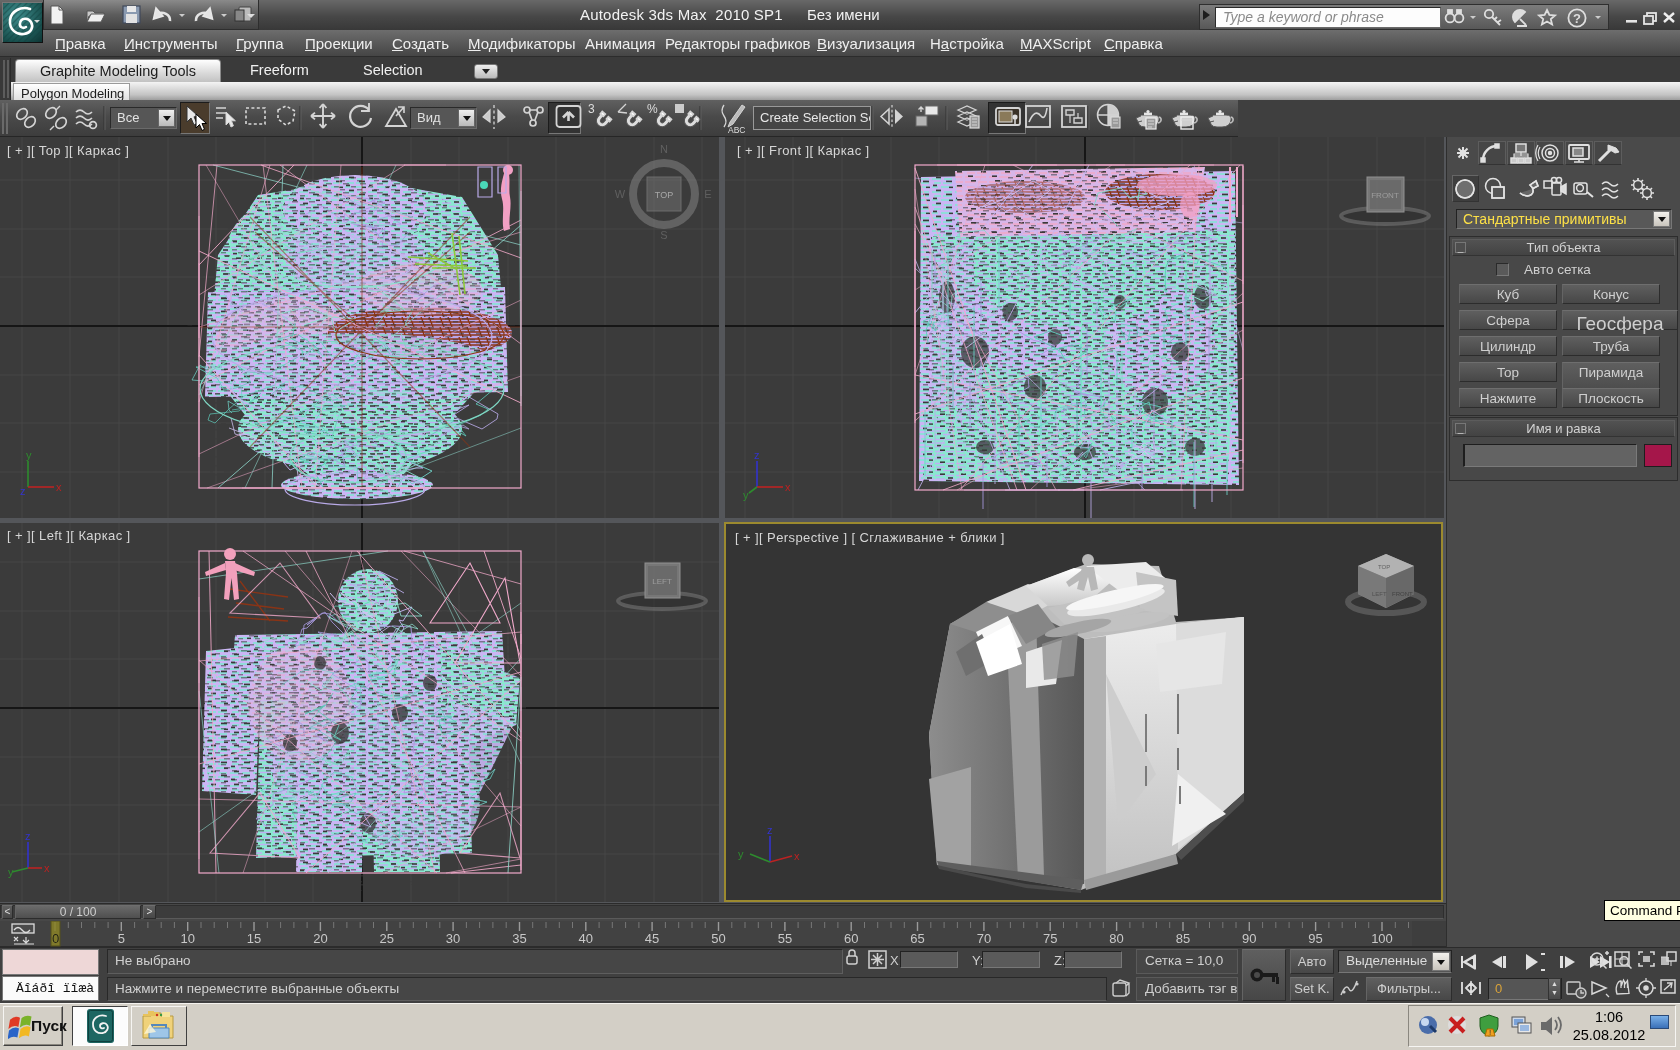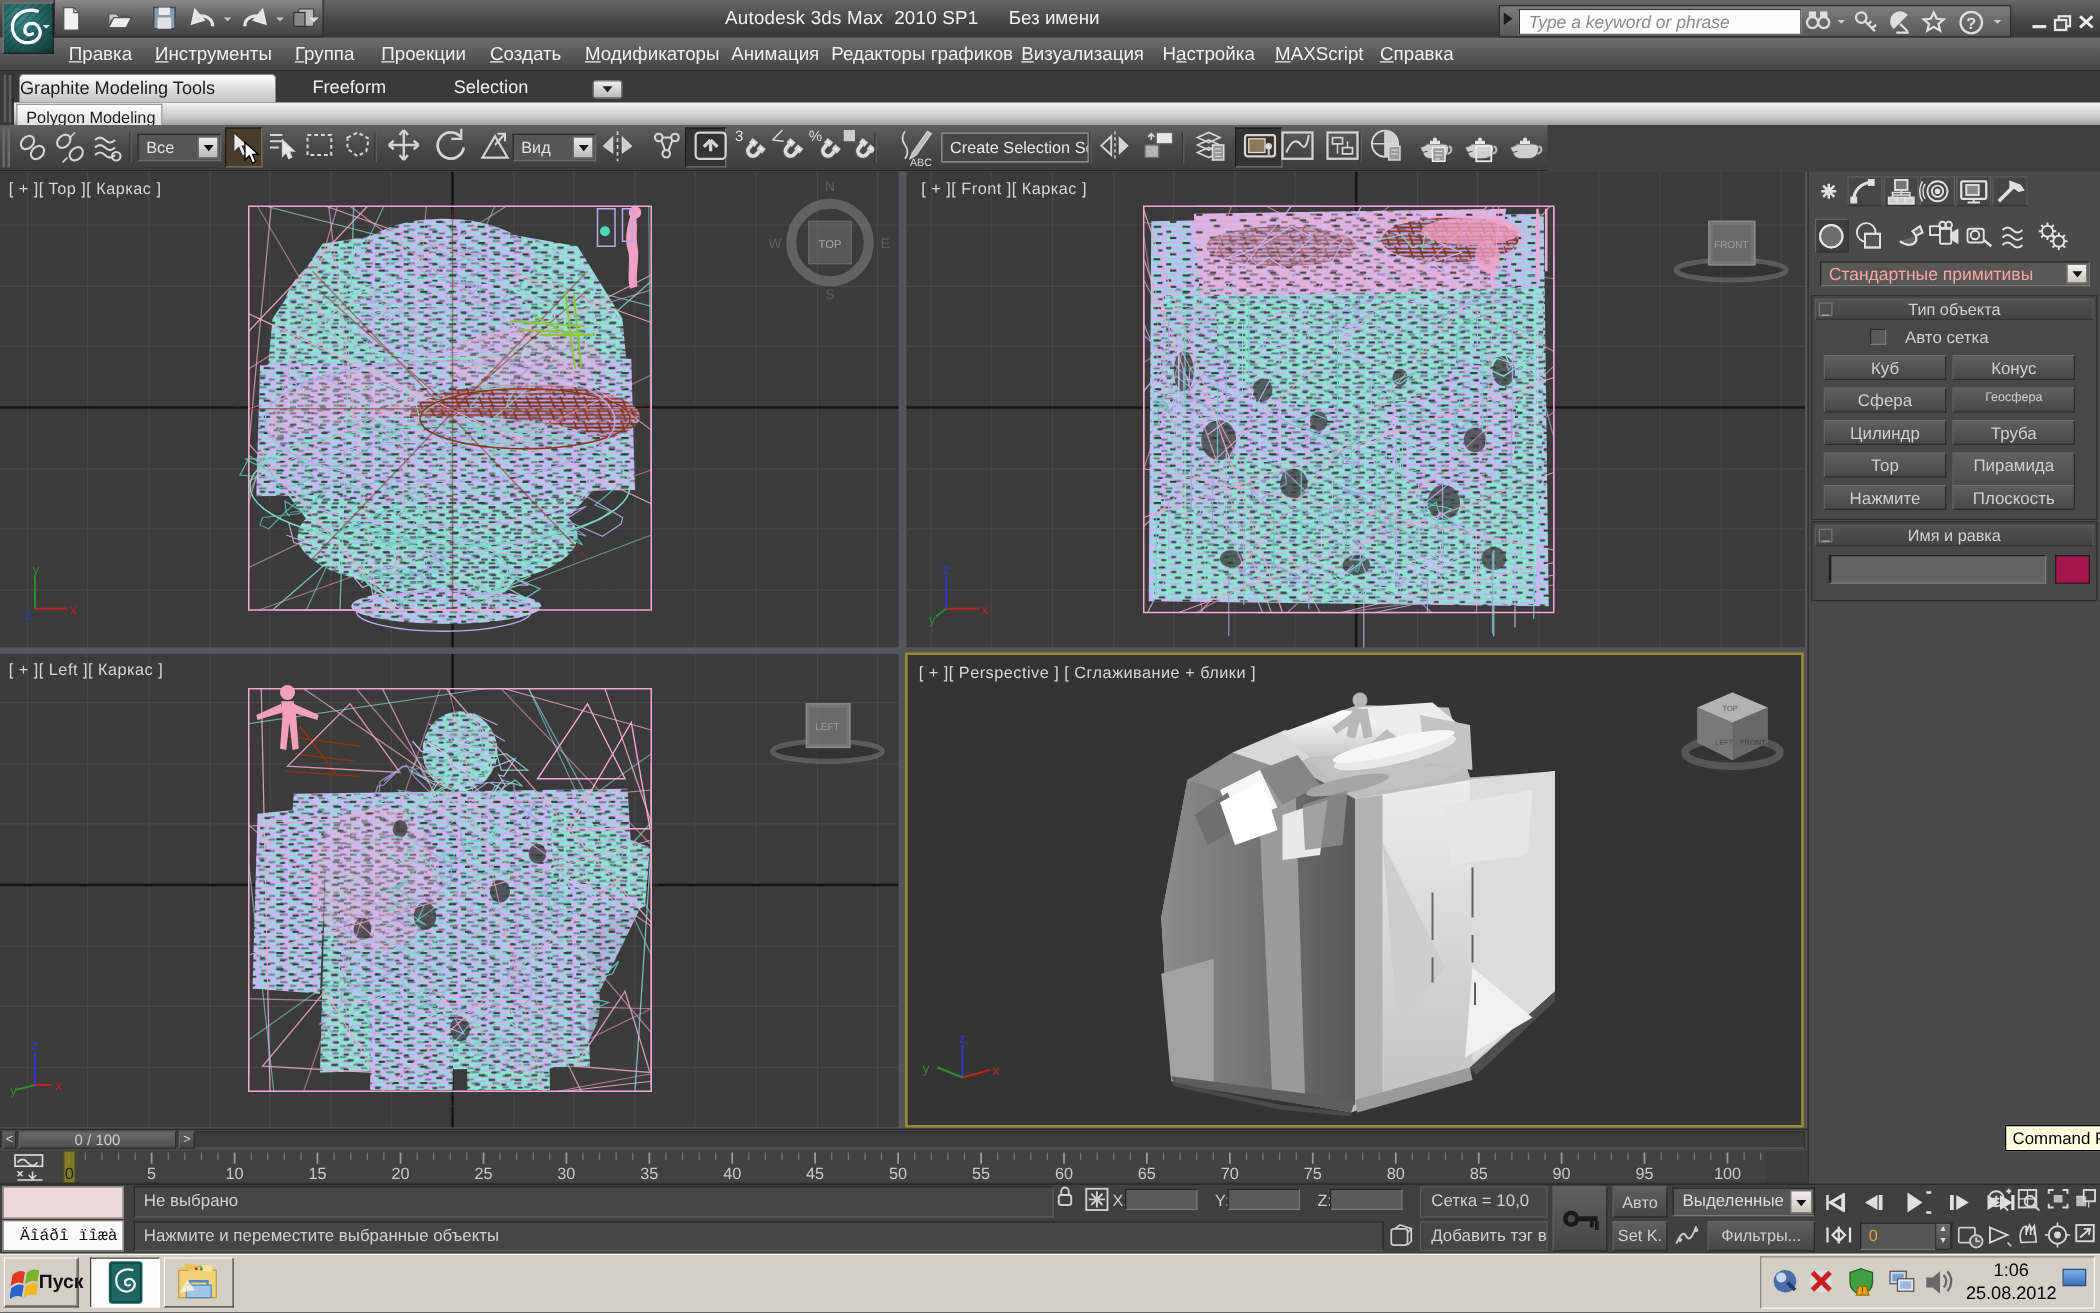--- a/index.html
+++ b/index.html
@@ -85,21 +85,21 @@
     <div class="abs mi" style="left:665px;top:35px">Редакторы графиков</div>
     <div class="abs mi" style="left:817px;top:35px"><u>В</u>изуализация</div>
     <div class="abs mi" style="left:930px;top:35px">Н<u>а</u>стройка</div>
     <div class="abs mi" style="left:1020px;top:35px"><u>M</u>AXScript</div>
     <div class="abs mi" style="left:1104px;top:35px"><u>С</u>правка</div>
     <div class="abs" style="left:0;top:57px;width:1680px;height:25px;background:#3a3a3a"></div>
     <div class="abs" style="left:0;top:82px;width:1680px;height:18px;background:linear-gradient(#f4f4f4,#c4c4c4 70%,#9e9e9e)"></div>
     <div class="abs" style="left:0;top:58px;width:11px;height:42px;background:#393939;border-right:1px solid #2a2a2a"></div>
     <div class="abs" style="left:3px;top:60px;width:2px;height:38px;background:#5d5d5d"></div>
     <div class="abs" style="left:7px;top:60px;width:2px;height:38px;background:#5d5d5d"></div>
-    <div class="abs" style="left:15px;top:59px;width:206px;height:23px;background:linear-gradient(#fefefe,#d9d9d9 60%,#c2c2c2);border-radius:4px 4px 0 0;border:1px solid #8a8a8a;border-bottom:none;color:#1c1c1c;font-size:14.5px;text-align:left;padding-top:3px">Graphite Modeling Tools</div>
+    <div class="abs" style="left:15px;top:59px;width:206px;height:23px;background:linear-gradient(#fefefe,#d9d9d9 60%,#c2c2c2);border-radius:4px 4px 0 0;border:1px solid #8a8a8a;border-bottom:none;color:#1c1c1c;font-size:14.5px;text-align:center;padding-top:3px">Graphite Modeling Tools</div>
     <div class="abs" style="left:250px;top:62px;color:#f0f0f0;font-size:14.5px">Freeform</div>
     <div class="abs" style="left:363px;top:62px;color:#f0f0f0;font-size:14.5px">Selection</div>
     <div class="abs" style="left:474px;top:64px;width:24px;height:15px;background:linear-gradient(#eee,#bbb);border-radius:3px;border:1px solid #777">
       <div style="margin:4px auto 0;width:0;height:0;border-top:5px solid #222;border-left:4px solid transparent;border-right:4px solid transparent"></div>
     </div>
     <div class="abs" style="left:13px;top:83px;width:117px;height:17px;background:linear-gradient(#ffffff,#e0e0e0);border:1px solid #9a9a9a;border-bottom:none;color:#1c1c1c;font-size:13px;padding:2px 0 0 7px;overflow:hidden">Polygon Modeling</div>
     <div class="abs" style="left:0;top:100px;width:1680px;height:37px;background:linear-gradient(#606060,#4a4a4a 45%,#3d3d3d);border-bottom:1px solid #262626"></div>
     <div class="abs" style="left:1238px;top:100px;width:442px;height:37px;background:#3f3f3f"></div>
     <div class="abs" style="left:2px;top:103px;width:2px;height:31px;background:#6a6a6a"></div>
     <div class="abs" style="left:6px;top:103px;width:2px;height:31px;background:#6a6a6a"></div>
@@ -1081,32 +1081,32 @@
           <path d="M4 9 q4 -4 8 0 t8 0 M4 15 q4 -4 8 0 t8 0 M4 21 q4 -4 8 0 t8 0"></path>
         </g>
       <g transform="translate(176,0)">
           <circle cx="10" cy="10" r="4.4"></circle>
           <path d="M10 3 v3 M10 14 v3 M3 10 h3 M14 10 h3 M5 5 l2 2 M13 13 l2 2 M15 5 l-2 2 M7 13 l-2 2" stroke-width="1.6"></path>
           <circle cx="19" cy="18" r="4.4"></circle>
           <path d="M19 11 v3 M19 22 v3 M12 18 h3 M23 18 h3 M14 13 l2 2 M22 21 l2 2 M24 13 l-2 2 M16 21 l-2 2" stroke-width="1.6"></path>
         </g>
      </g>
     </svg>
-    <div class="abs" style="left:1456px;top:209px;width:216px;height:20px;background:#585858;border:1px solid #222;border-bottom-color:#777;border-right-color:#777;color:#fca5a5;font-size:14px;padding:1px 0 0 6px">Стандартные примитивы<div class="abs" style="right:1px;top:1px;width:17px;height:16px;background:linear-gradient(#f2f0ec,#c9c5bd);border:1px solid #777">
+    <div class="abs" style="left:1456px;top:209px;width:216px;height:20px;background:#585858;border:1px solid #222;border-bottom-color:#777;border-right-color:#777;color:#fde047;font-size:14px;padding:1px 0 0 6px">Стандартные примитивы<div class="abs" style="right:1px;top:1px;width:17px;height:16px;background:linear-gradient(#f2f0ec,#c9c5bd);border:1px solid #777">
         <div style="margin:5px auto 0;width:0;height:0;border-top:5px solid #111;border-left:4px solid transparent;border-right:4px solid transparent"></div>
       </div></div>
     <div class="abs" style="left:1449px;top:236px;width:229px;height:180px;border:1px solid #2d2d2d;background:#484848"></div>
     <div class="abs" style="left:1452px;top:239px;width:223px;height:17px;background:linear-gradient(#525252,#434343);border:1px solid #5c5c5c;border-bottom-color:#333;color:#d2d2d2;font-size:13px;text-align:center">Тип объекта</div>
     <div class="abs" style="left:1455px;top:242px;width:11px;height:11px;background:#4e4e4e;border:1px solid #777;color:#ccc;font-size:10px;line-height:9px;text-align:center">_</div>
     <div class="abs" style="left:1496px;top:263px;width:13px;height:13px;background:#5a5a5a;border:1px solid #2a2a2a;border-bottom-color:#7a7a7a;border-right-color:#7a7a7a"></div>
     <div class="abs" style="left:1524px;top:262px;color:#cfcfcf;font-size:13.5px">Авто сетка</div>
     <div class="abs btn3d" style="left:1459px;top:284px;width:98px;height:20px;padding-top:2px;font-size:13.5px">Куб</div>
     <div class="abs btn3d" style="left:1562px;top:284px;width:98px;height:20px;padding-top:2px;font-size:13.5px">Конус</div>
     <div class="abs btn3d" style="left:1459px;top:310px;width:98px;height:20px;padding-top:2px;font-size:13.5px">Сфера</div>
-    <div class="abs btn3d" style="left:1562px;top:310px;width:98px;height:20px;padding-top:2px;font-size:10px">Геосфера</div>
+    <div class="abs btn3d" style="left:1562px;top:310px;width:116px;height:20px;padding-top:2px;font-size:19px">Геосфера</div>
     <div class="abs btn3d" style="left:1459px;top:336px;width:98px;height:20px;padding-top:2px;font-size:13.5px">Цилиндр</div>
     <div class="abs btn3d" style="left:1562px;top:336px;width:98px;height:20px;padding-top:2px;font-size:13.5px">Труба</div>
     <div class="abs btn3d" style="left:1459px;top:362px;width:98px;height:20px;padding-top:2px;font-size:13.5px">Тор</div>
     <div class="abs btn3d" style="left:1562px;top:362px;width:98px;height:36px;padding-top:2px;font-size:13.5px">Пирамида</div>
     <div class="abs btn3d" style="left:1459px;top:388px;width:98px;height:20px;padding-top:2px;font-size:13.5px">Нажмите</div>
     <div class="abs btn3d" style="left:1562px;top:388px;width:98px;height:20px;padding-top:2px;font-size:13.5px">Плоскость</div>
     <div class="abs" style="left:1449px;top:417px;width:229px;height:64px;border:1px solid #2d2d2d;background:#484848"></div>
     <div class="abs" style="left:1452px;top:420px;width:223px;height:17px;background:linear-gradient(#525252,#434343);border:1px solid #5c5c5c;border-bottom-color:#333;color:#d2d2d2;font-size:13px;text-align:center">Имя и равка</div>
     <div class="abs" style="left:1455px;top:423px;width:11px;height:11px;background:#4e4e4e;border:1px solid #777;color:#ccc;font-size:10px;line-height:9px;text-align:center">_</div>
     <div class="abs" style="left:1463px;top:444px;width:174px;height:23px;background:#636363;border:1px solid #1e1e1e;border-bottom-color:#7a7a7a;border-right-color:#7a7a7a;border-left-width:2px"></div>

